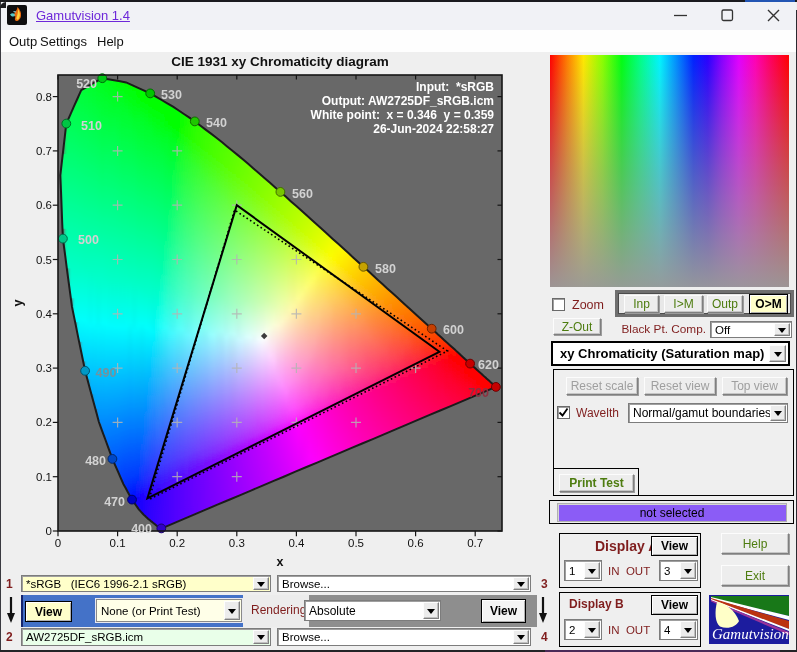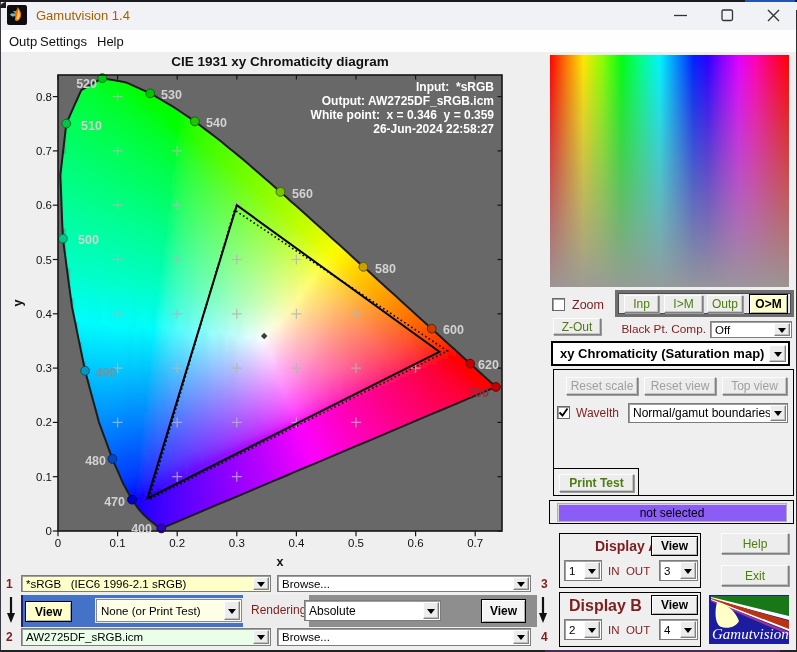--- a/index.html
+++ b/index.html
@@ -6,21 +6,21 @@
 html,body { width:797px; height:652px; overflow:hidden; background:#efefef;
   font-family:"Liberation Sans", sans-serif; }
 .abs { position:absolute; }
 #win { position:relative; width:797px; height:652px; background:#efefef; }
 
 #topline { left:0; top:0; width:797px; height:2px; background:#1b1b1f; }
 #topblue { left:745px; top:0; width:50px; height:2px; background:#2356b4; }
 #leftline { left:0; top:2px; width:1px; height:650px; background:#3a3a40; }
 #rightline { left:796px; top:10px; width:1px; height:642px; background:#2a2a30; }
 #titlebar { left:1px; top:2px; width:795px; height:28px; background:#f1f2f6; }
-#title { left:36px; top:8px; font-size:13px; color:#a16207; }
+#title { left:36px; top:8px; font-size:13px; color:#6d28d9;text-decoration:underline; }
 #menubar { left:1px; top:30px; width:795px; height:22px; background:#fefefe; }
 .menu { top:34px; font-size:13px; color:#111; }
 #botline { left:0; top:650px; width:797px; height:2px; background:#232326; }
 #botpurple { left:545px; top:650px; width:235px; height:2px; background:#4a2a58; }
 
 .btn { background:#ededed; border:1px solid; border-color:#fcfcfc #7f7f7f #7f7f7f #fcfcfc;
   box-shadow:1px 1px 0 #9c9c9c, inset -1px -1px 0 #c6c6c6; font-size:12px; color:#4d7c0f;
   display:flex; align-items:center; justify-content:center; }
 .btnb { background:#f2f2f2; border:1.5px solid #000;
   box-shadow:inset 1px 1px 0 #fff, inset -1px -1px 0 #b0b0b0; font-weight:bold; font-size:12px;
@@ -1348,21 +1348,21 @@
       <span class="txt">1</span>
       <span class="dbtn"></span>
     </div>
   <div class="abs lbl" style="left:608px;top:565px;font-size:11.5px">IN&nbsp; OUT</div>
   <div class="abs combo" style="left:659px;top:560px;width:39px;height:21px">
       <span class="txt">3</span>
       <span class="dbtn"></span>
     </div>
 
   <div class="abs gbox" style="left:559px;top:592px;width:142px;height:55px"></div>
-  <div class="abs lbl" style="left:569px;top:597px;font-weight:bold;font-size:16px">Display B</div>
+  <div class="abs lbl" style="left:569px;top:597px;font-weight:bold;font-size:12px">Display B</div>
   <div class="abs btnb" style="left:651px;top:595px;width:47px;height:20px;background:#f0f0f0">View</div>
   <div class="abs combo" style="left:564px;top:619px;width:38px;height:21px">
       <span class="txt">2</span>
       <span class="dbtn"></span>
     </div>
   <div class="abs lbl" style="left:608px;top:624px;font-size:11.5px">IN&nbsp; OUT</div>
   <div class="abs combo" style="left:659px;top:619px;width:39px;height:21px">
       <span class="txt">4</span>
       <span class="dbtn"></span>
     </div>

